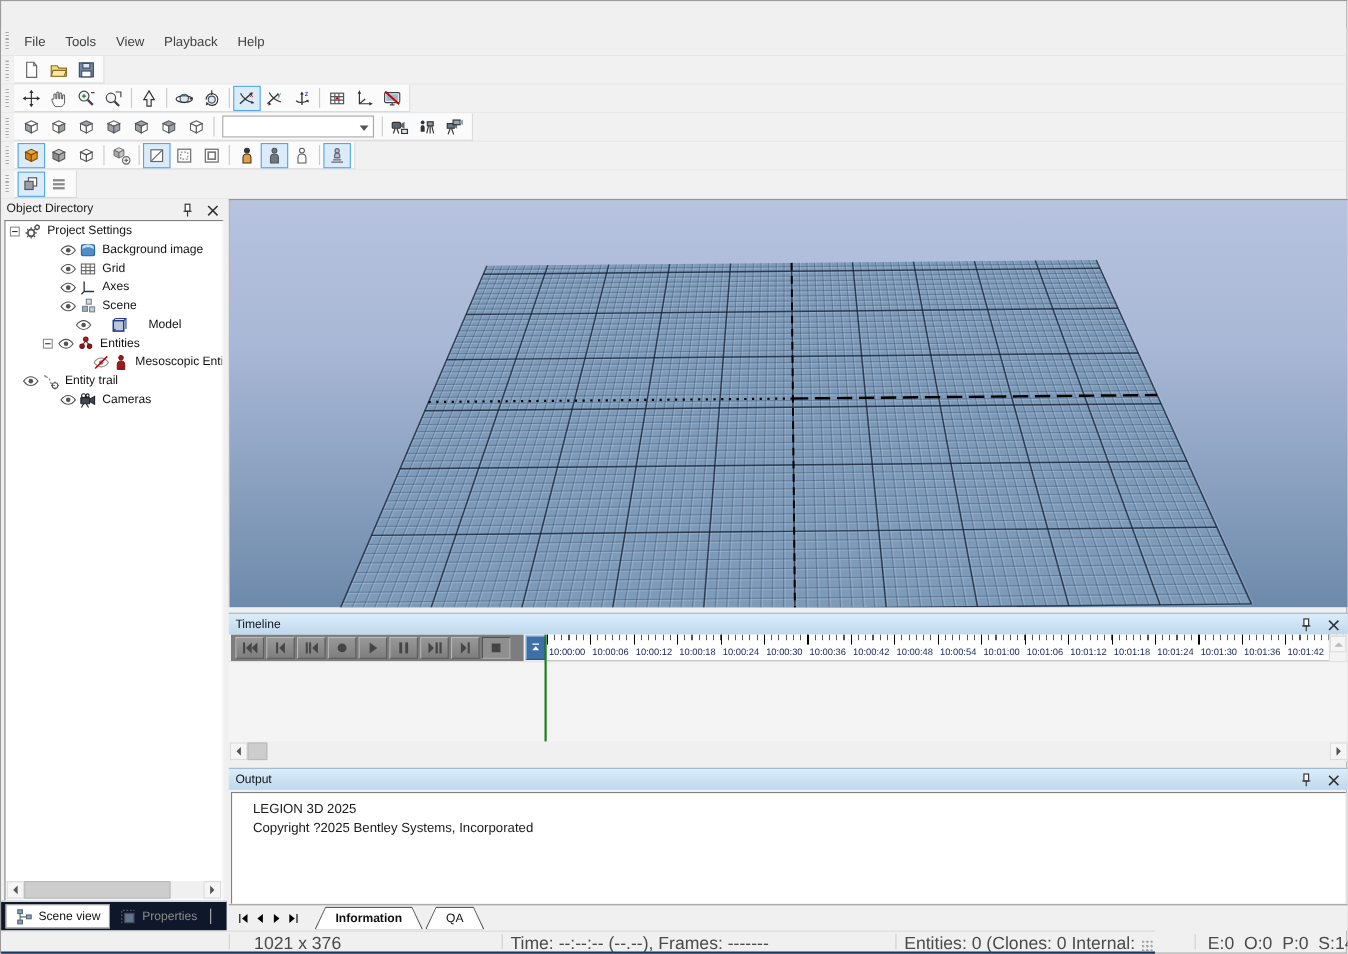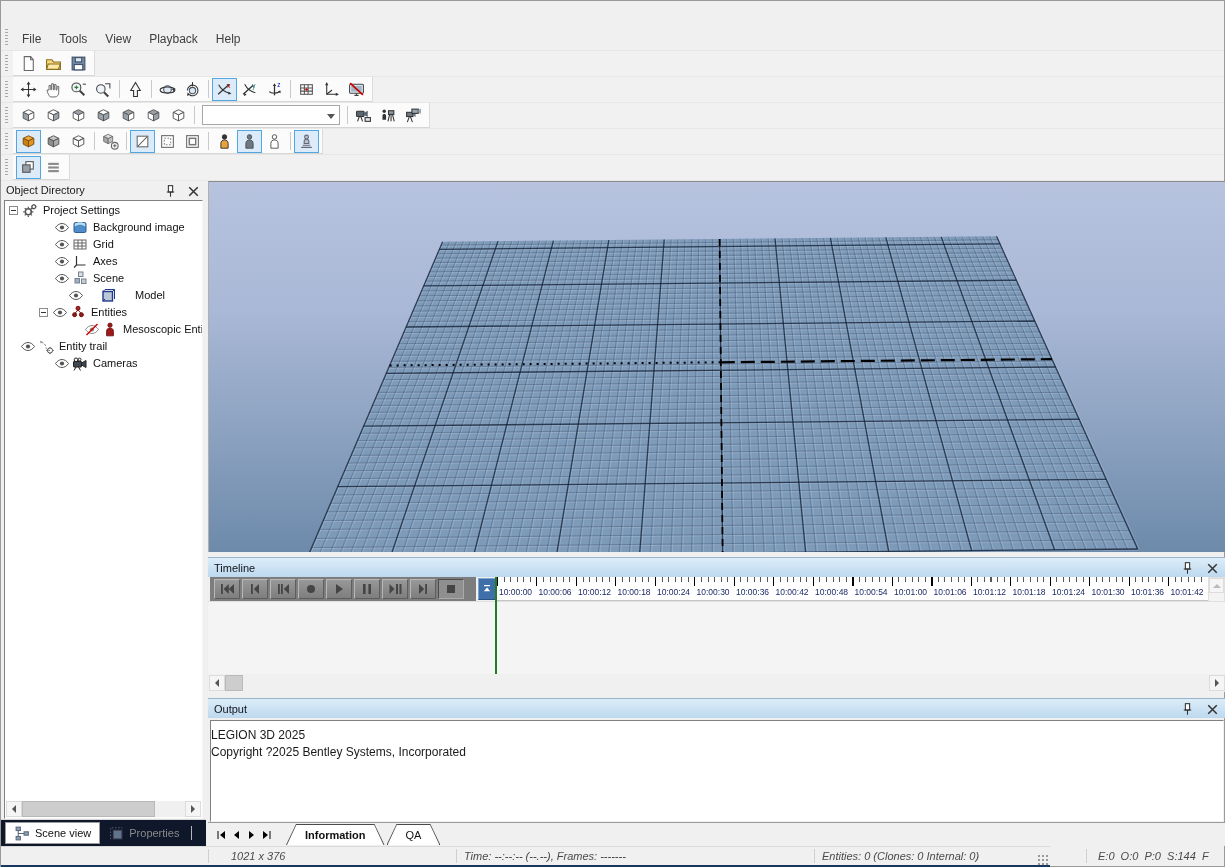--- a/index.html
+++ b/index.html
@@ -73,30 +73,30 @@
     background-size:100% 9px,100% 5px; background-repeat:no-repeat; }
   .rl { position:absolute; top:10px; font-size:8.5px; color:#1c2a66; white-space:nowrap; }
   .tl-vscroll { position:absolute; left:1000px; top:396px; width:17px; height:97px; background:#f3f3f3; border:1px solid #e0e0e0; }
   .tl-vscroll .sbtn { width:15px; height:15px; }
   .tl-vscroll .down { position:absolute; bottom:0; }
   .tracks { position:absolute; left:0; top:420px; width:1018px; height:73px; background:#f4f4f4; border-top:1px solid #e0e0e0; }
   .playhead { position:absolute; left:287px; top:396px; width:2px; height:97px; background:#1f7e1f; z-index:5; }
   .tl-hscroll { position:absolute; left:0; top:493px; width:1018px; height:18px; background:#f0f0f0; display:flex; align-items:center; }
   .tl-hscroll .right-arrow { position:absolute; right:1px; }
 
-  .out-box { position:absolute; left:2px; top:539px; width:1014px; height:102px; background:#fff; border:1px solid; border-color:#808080 #f0f0f0 #f0f0f0 #808080; padding:6px 0; }
+  .out-box { position:absolute; left:2px; top:539px; width:1014px; height:102px; background:#fff; border:1px solid; border-color:#808080 #f0f0f0 #f0f0f0 #808080; padding:6px 19px; }
   .out-line { font-size:12px; color:#1a1a1a; line-height:17px; white-space:nowrap; }
   .doc-tabstrip { position:absolute; left:0; top:641px; width:1018px; height:24px; background:#f0f0f0; display:flex; align-items:center; padding-left:6px; border-top:1px solid #9a9a9a; }
   .navbtn { width:15px; height:16px; display:flex; align-items:center; justify-content:center; }
   .dtab { position:relative; height:21px; margin-left:2px; clip-path:polygon(10px 0,calc(100% - 10px) 0,100% 100%,0 100%); background:#4a4a4a; padding:1px 1px 0 1px; }
   .dtab .inner { height:100%; background:#fff; clip-path:polygon(9.3px 0,calc(100% - 9.3px) 0,100% 100%,0 100%); display:flex; align-items:center; justify-content:center; padding:0 18px; font-size:11px; color:#111; }
   .dtab.active .inner { font-weight:bold; }
 
   
-  .statusbar { position:absolute; left:0; top:845px; width:1049px; height:22px; background:#f0f0f0; border-top:1px solid #dadada; border-bottom:3px solid #17375e; font-size:11px; color:#4a4a4a;font-style:italic; }
+  .statusbar { position:absolute; left:0; top:845px; width:1049px; height:22px; background:#f0f0f0; border-top:1px solid #dadada; border-bottom:3px solid #17375e; font-size:16px; color:#4a4a4a; }
   .seg { position:absolute; top:3px; }
   .segdiv { position:absolute; top:2px; width:1px; height:14px; background:#cfcfcf; }
   .resize-grip { position:absolute; right:2px; top:8px; width:10px; height:10px;
     background:radial-gradient(circle at 1px 1px,#9a9a9a 1px,transparent 1.2px);
     background-size:4px 4px; }
 
   svg { display:block; }
 </style>
 </head>
 <body>

